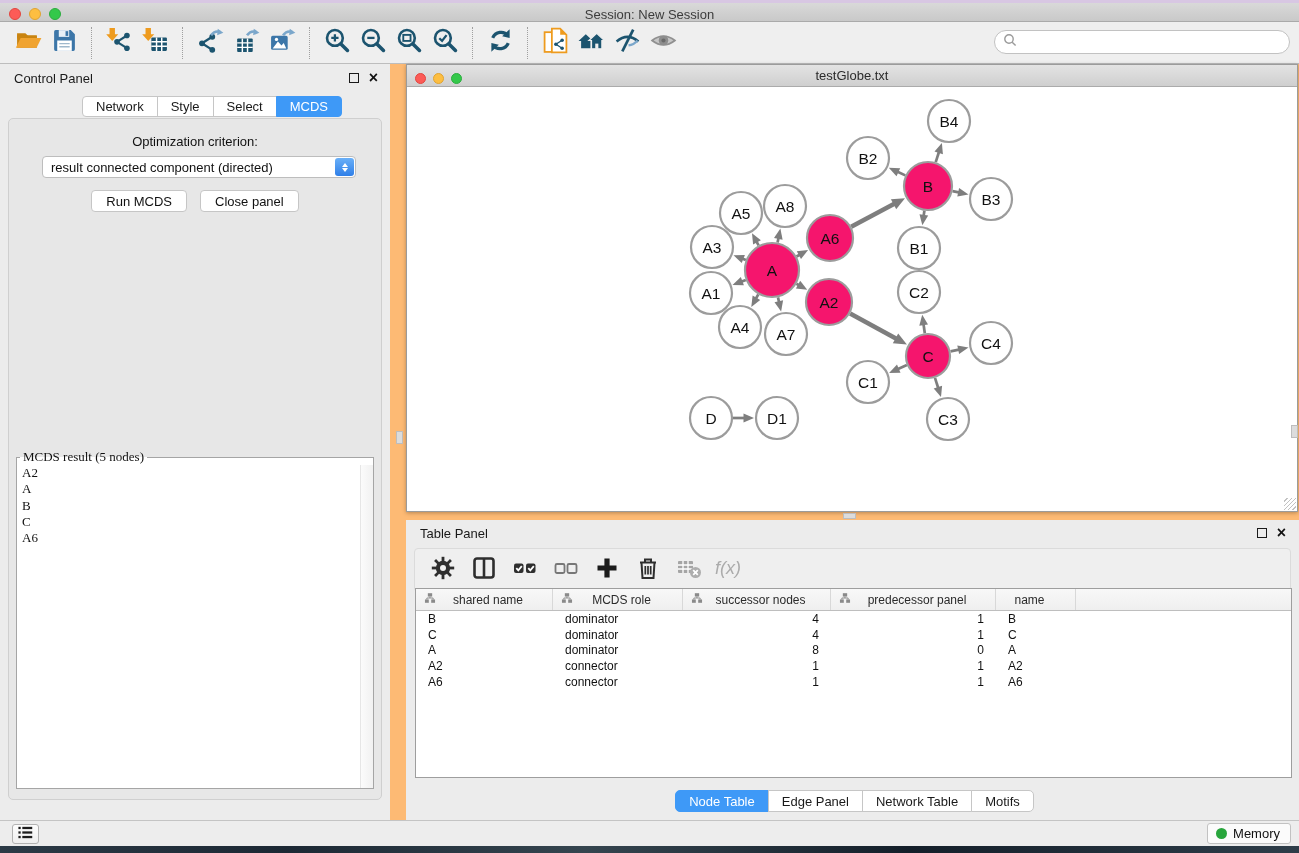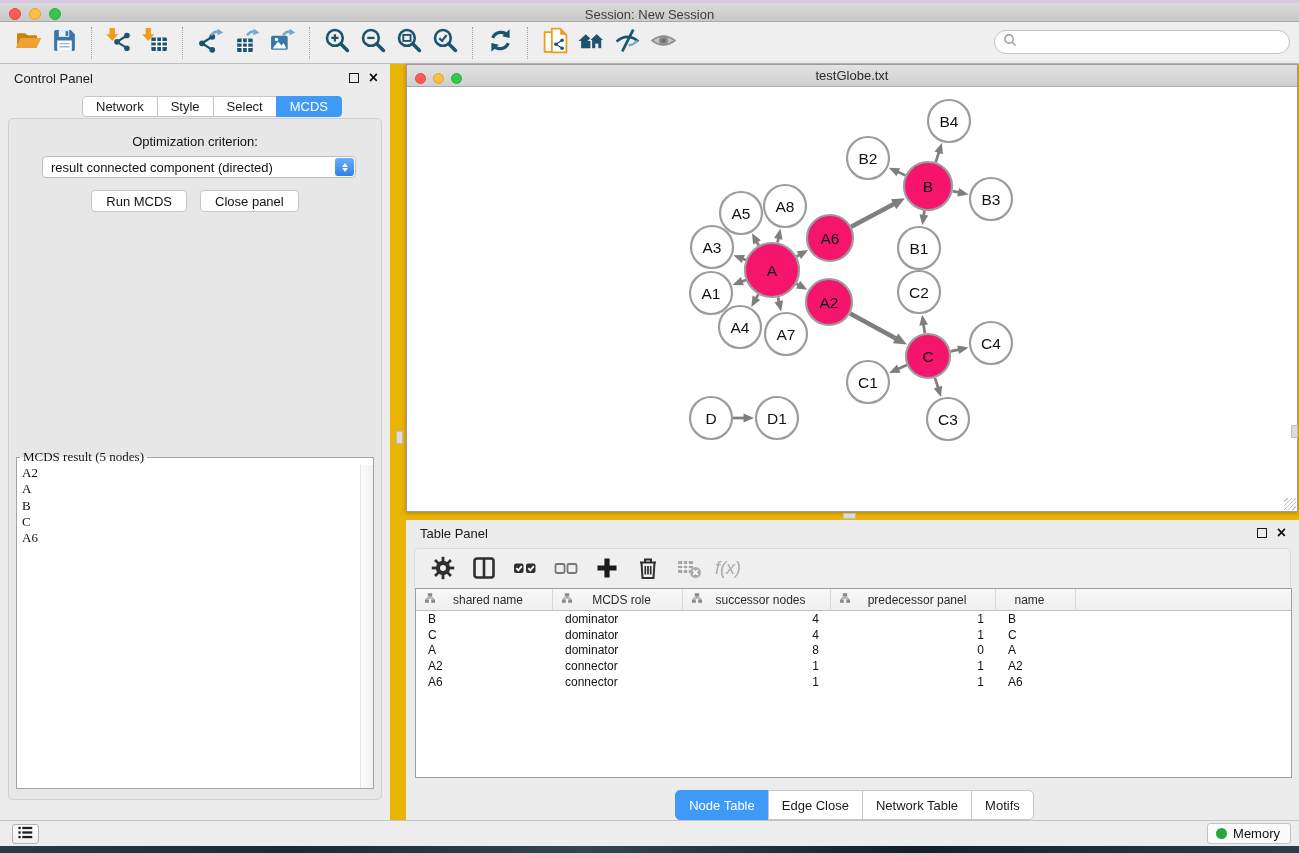--- a/index.html
+++ b/index.html
@@ -1,17 +1,17 @@
 <!DOCTYPE html>
 <html><head>
 <meta charset="utf-8">
 <style>
   * { box-sizing: border-box; margin: 0; padding: 0; }
   body { font-family: "Liberation Sans", sans-serif; background:#444; }
-  .app { position:relative; width:1299px; height:853px; background:#eab308; overflow:hidden; }
+  .app { position:relative; width:1299px; height:853px; background:#fdba74; overflow:hidden; }
 
   
   .titlebar { position:absolute; left:0; top:0; width:1299px; height:22px;
     background:linear-gradient(#D9D9D9,#C9C9C9); border-top:3px solid #D8C7E3;
     border-bottom:1px solid #AAAAAA; }
   .lights { position:absolute; left:9px; top:3px; display:flex; gap:8px; align-items:center; height:16px; }
   .light { width:12px; height:12px; border-radius:50%; }
   .light.red { background:#FC5B57; border:1px solid #E2463F; }
   .light.yellow { background:#FDBE41; border:1px solid #E0A431; }
   .light.green { background:#34C84A; border:1px solid #2BAD3E; }
@@ -89,21 +89,21 @@
     border:1px solid #9E9E9E; overflow:hidden; }
   .thead { display:flex; height:22px; background:linear-gradient(#F8F8F8,#EFEFEF); border-bottom:1px solid #BEBEBE; }
   .th { display:flex; align-items:center; border-right:1px solid #D8D8D8; font-size:12px; color:#2B2B2B; }
   .th .th-label { flex:1; text-align:center; padding-right:12px; }
   .th .tree-ic { margin-left:8px; }
   .th.filler { border-right:none; }
   .trow { display:flex; height:15.8px; align-items:center; }
   .td { font-size:12px; color:#111; padding:0 12px; white-space:nowrap; }
   .td.right { text-align:right; }
   .tp-tabs { position:absolute; left:0; right:0; top:270px; display:flex; justify-content:center; }
-  .tp-tabs .tab { height:30px; }
+  .tp-tabs .tab { height:22px; }
   .tp-tabs .tab:first-child { border-radius:5px 0 0 5px; }
   .tp-tabs .tab:last-child { border-radius:0 5px 5px 0; }
 
   
   .statusbar { position:absolute; left:0; top:820px; width:1299px; height:26px;
     background:#EDEDED; border-top:1px solid #C4C4C4; }
   .list-btn { position:absolute; left:12px; top:3px; width:27px; height:20px;
     border:1px solid #B2B2B2; border-radius:3px; background:linear-gradient(#FDFDFD,#EFEFEF);
     display:flex; align-items:center; justify-content:center; }
   .memory-btn { position:absolute; right:8px; top:2px; height:21px; padding:0 10px 0 8px;
@@ -644,21 +644,21 @@
             <div class="td" style="width: 137px;">A6</div>
             <div class="td" style="width: 130px;">connector</div>
             <div class="td right" style="width: 148px;">1</div>
             <div class="td right" style="width: 165px;">1</div>
             <div class="td" style="width: 80px;">A6</div>
           </div>
         </div>
     </div>
     <div class="tp-tabs" id="tp-tabs">
         <div class="tab selected">Node Table</div>
-        <div class="tab">Edge Close</div>
+        <div class="tab">Edge Panel</div>
         <div class="tab">Network Table</div>
         <div class="tab">Motifs</div>
       </div>
   </div>
 
   <div class="statusbar">
     <div class="list-btn">
       <span id="list-ic"><svg width="17" height="17" viewBox="0 0 24 24">
             <g fill="#1D1D1D">
               <rect x="2" y="4" width="3.2" height="3.2"></rect>

